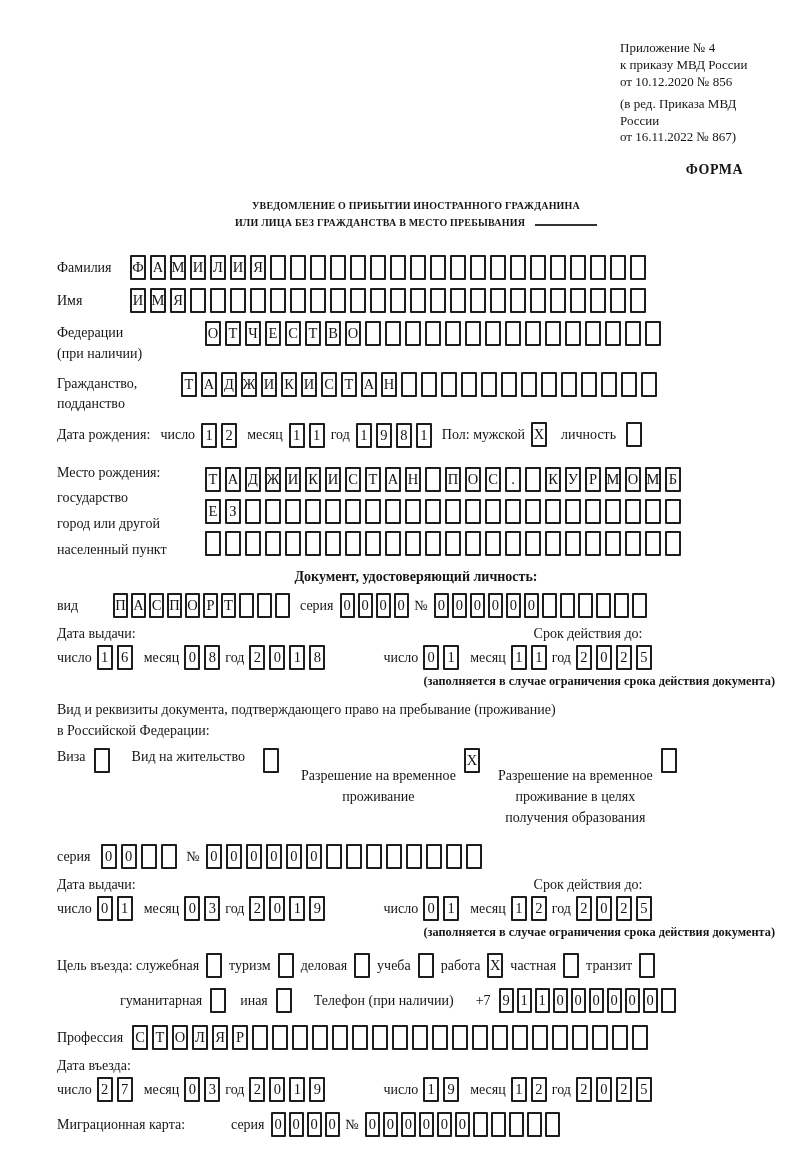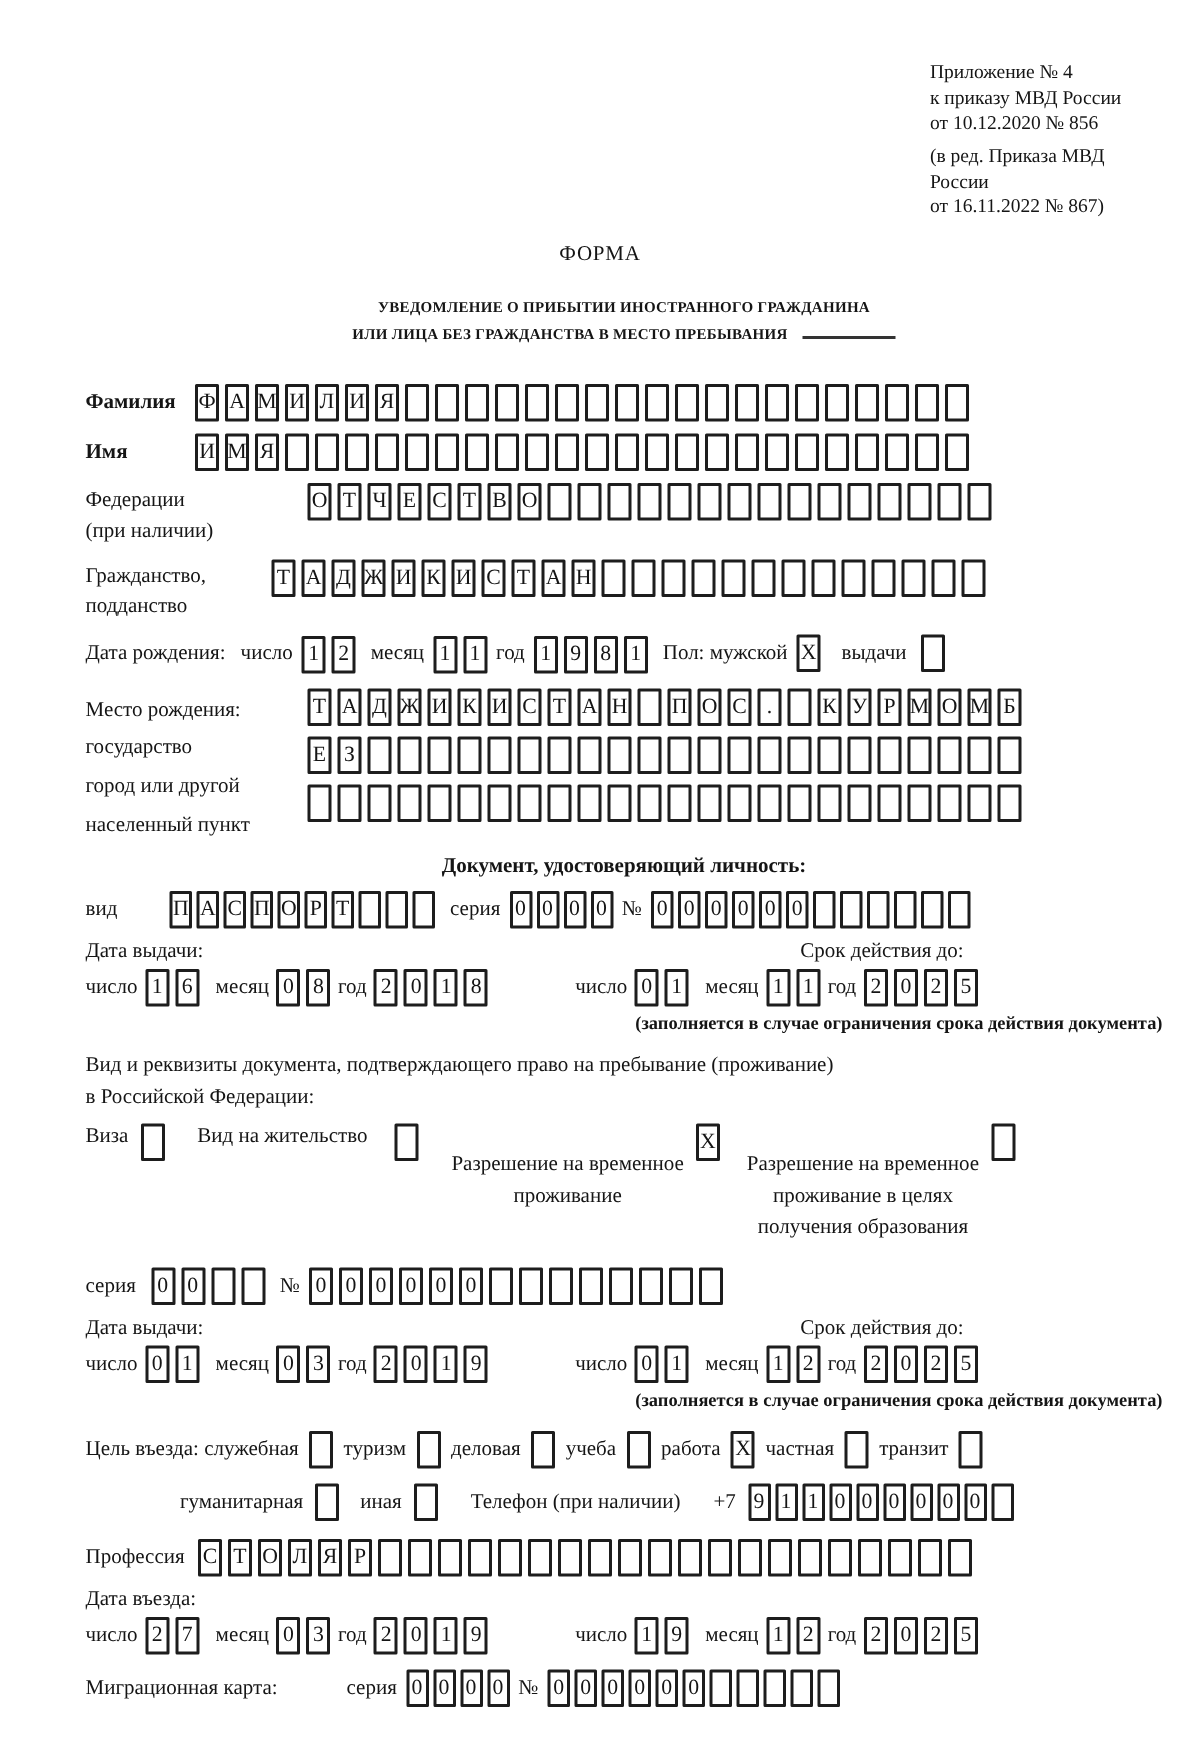--- a/index.html
+++ b/index.html
@@ -7,47 +7,47 @@
   body {
     width:800px; height:1163px; overflow:hidden;
     font-family:"Liberation Serif","DejaVu Serif",serif;
     color:#151515; font-size:14px;
   }
   .page { padding:40px 25px 0 57px; }
 
   
   .ref { margin-left:563px; font-size:13px; line-height:1.3; }
   .ref .gap { margin-top:5px; }
-  .forma { font-weight:normal; text-align:center; padding-right:32px; margin-top:16px; font-size:14px; letter-spacing:.5px; }
+  .forma { font-weight:bold; text-align:right; padding-right:32px; margin-top:16px; font-size:14px; letter-spacing:.5px; }
 
   .title { text-align:center; font-weight:bold; font-size:10px; margin-top:20px; line-height:1.6; letter-spacing:.2px; }
   .blank { display:inline-block; width:62px; border-bottom:2px solid #333; height:12px; margin-left:10px; }
   .sec-head { text-align:center; font-weight:bold; font-size:13.6px; margin-top:27px; letter-spacing:.2px; }
 
   
   .cells { display:flex; gap:4px; }
   .cell {
     width:16px; height:25px; flex:0 0 auto;
     border:2px solid #1d1d1d; border-radius:1px;
     display:flex; align-items:center; justify-content:center;
     font-size:14.5px; background:#fff;
   }
   .tight { gap:3px; }
   .tight .cell { width:15px; }
 
   .row { display:flex; align-items:center; margin-top:8px; }
   .row.top { align-items:flex-start; }
   .lbl { flex:0 0 auto; }
-  .w73 { width:73px;font-weight:bold; } .w124 { width:124px; } .w148 { width:148px; }
+  .w73 { width:73px; } .w124 { width:124px; } .w148 { width:148px; }
   .two-line { line-height:1.45; padding-top:2px; }
   .ml6 { margin-left:6px; } .ml10 { margin-left:10px; } .ml14 { margin-left:14px; }
   .mr6 { margin-right:6px; } .mr10 { margin-right:10px; }
 
   
-  .bp { display:flex; margin-top:10px; align-items:flex-start; }
+  .bp { display:flex; margin-top:10px; align-items:flex-end; }
   .bp-labels { width:148px; line-height:1.85; padding-top:2px; }
   .bp-rows .cells { margin-bottom:7px; }
 
   .center-bold { text-align:center; font-weight:bold; font-size:14px; margin-top:6px; }
 
   
   .dates { margin-top:8px; }
   .hdrs { display:flex; }
   .hdr-l { width:310px; }
   .hdr-r { width:330px; margin-left:56px; text-align:center; }
@@ -230,21 +230,21 @@
       </div>
     <span class="lbl ml6 mr6">год</span>
     <div class="cells">
         <div class="cell">1</div>
         <div class="cell">9</div>
         <div class="cell">8</div>
         <div class="cell">1</div>
       </div>
     <span class="lbl ml10 mr6">Пол: мужской</span>
     <div class="cell cb">X</div>
-    <span class="lbl ml14 mr10">выдачи</span>
+    <span class="lbl ml14 mr10">личность</span>
     <div class="cell cb"></div>
   </div>
 
   <div class="bp">
     <div class="bp-labels">
       <div>Место рождения:</div>
       <div>государство</div>
       <div>город или другой</div>
       <div>населенный пункт</div>
     </div>

